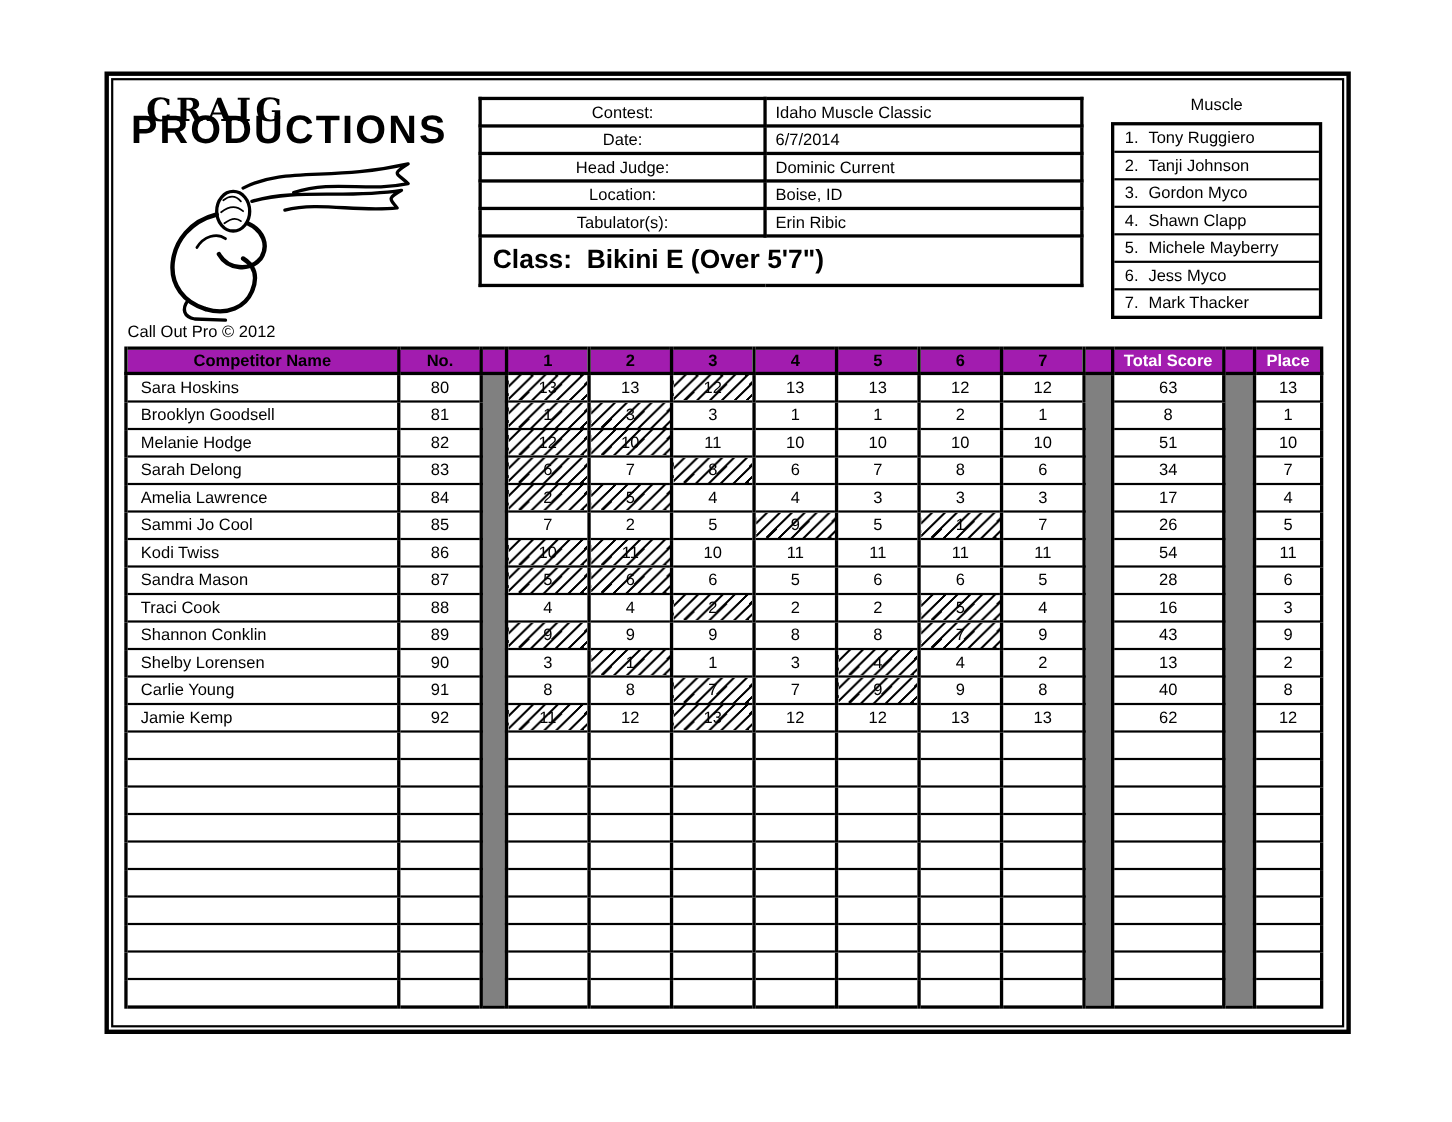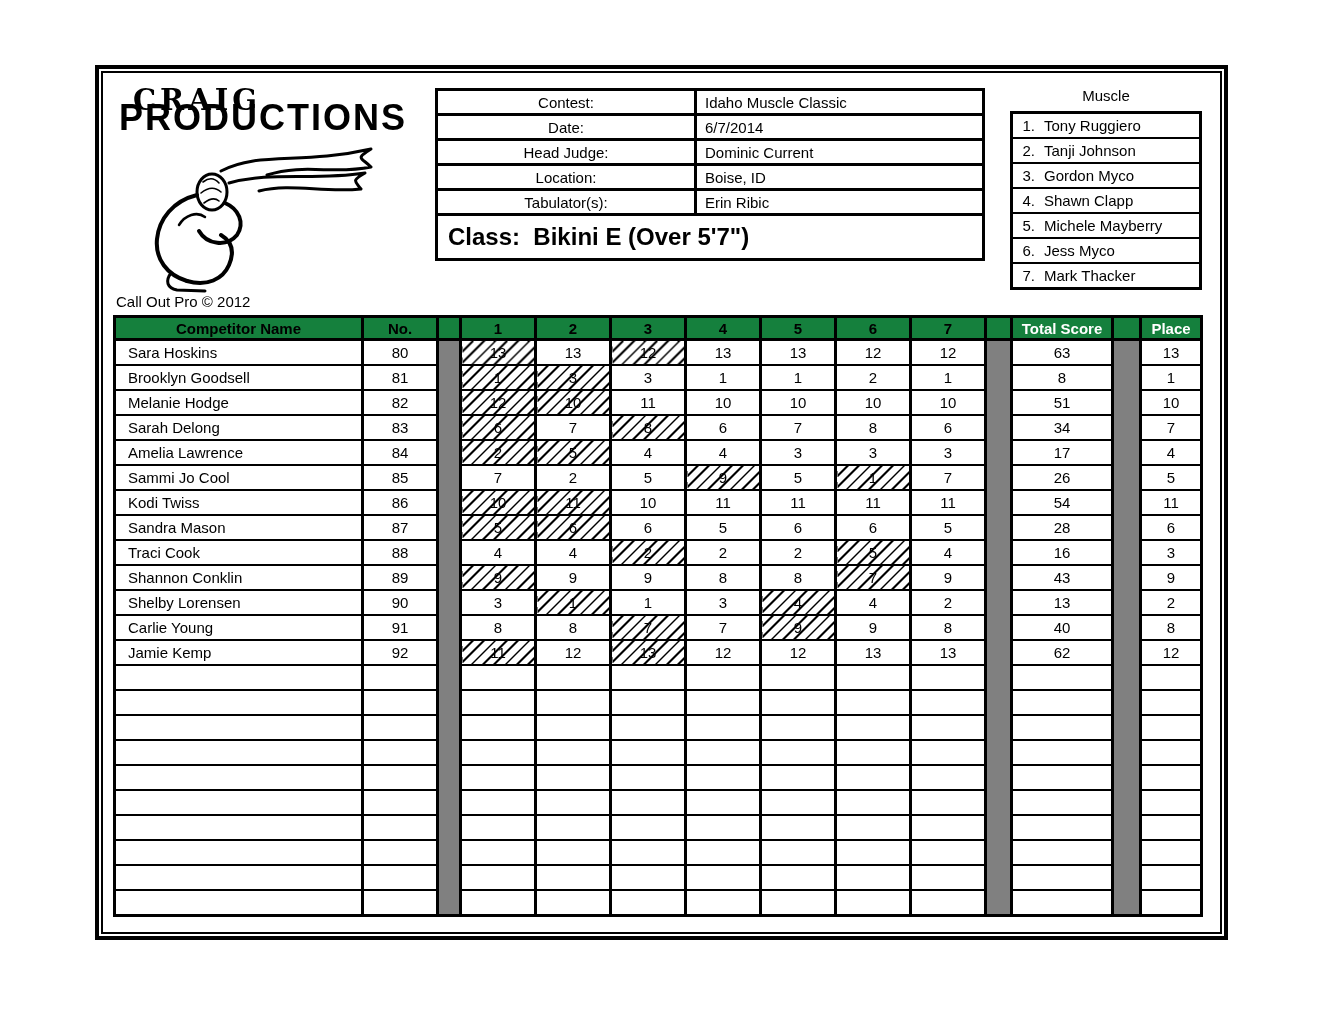--- a/index.html
+++ b/index.html
@@ -34,21 +34,21 @@
   .jrow{height:23px;border-bottom:2px solid #000;display:flex;align-items:center;font-size:15px;}
   .jrow:last-child{border-bottom:none;}
   .jnum{width:22px;text-align:right;flex:0 0 auto;}
   .jname{margin-left:9px;white-space:nowrap;}
 
   
   .score{position:absolute;left:10px;top:242px;width:1087px;border-collapse:collapse;
     table-layout:fixed;font-size:15px;border:3px solid #000;}
   .score th,.score td{border-style:solid;border-color:#000;border-width:2px 3px;
     height:23px;padding:0;text-align:center;overflow:hidden;white-space:nowrap;}
-  .score thead th{background:#15803d;font-weight:700;height:20px;border-bottom-width:3px;}
+  .score thead th{background:#a21caf;font-weight:700;height:20px;border-bottom-width:3px;}
   .score thead th.white{color:#fff;}
   .score td.name{text-align:left;padding-left:12px;}
   .score td.band{background:#808080;}
   .score td.cut{background:repeating-linear-gradient(135deg,#fff 0px,#fff 6px,#000 6px,#000 8px);}
 </style>
 </head>
 <body>
 
 <div class="frame">
   <div class="inner">

